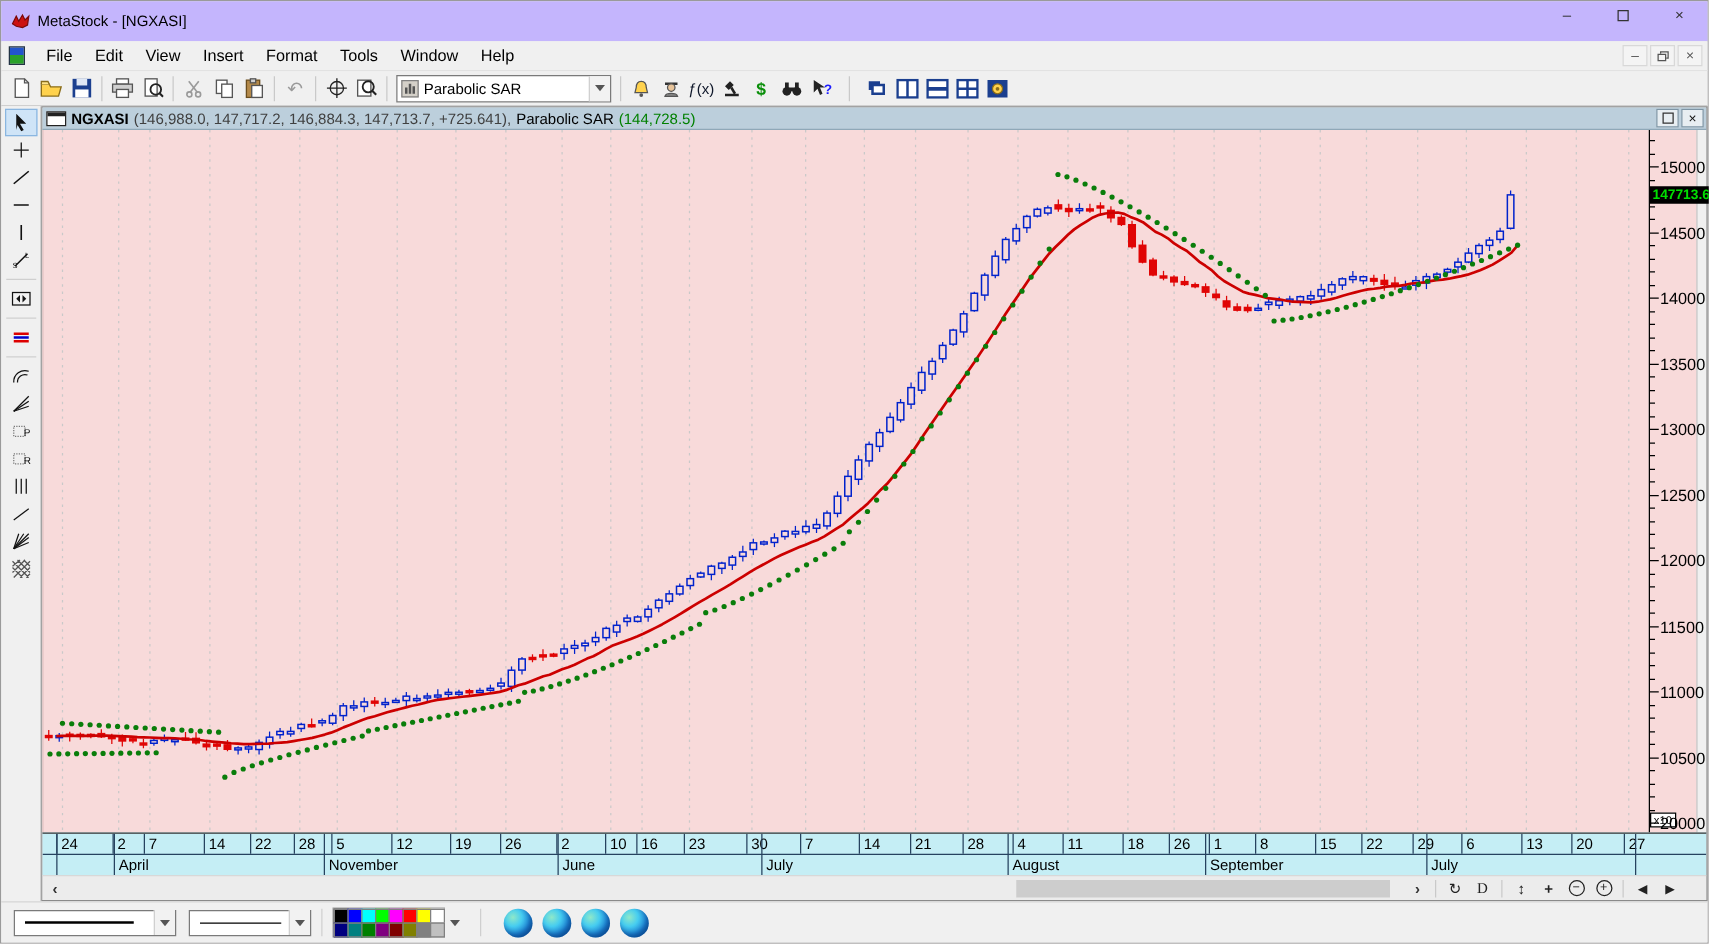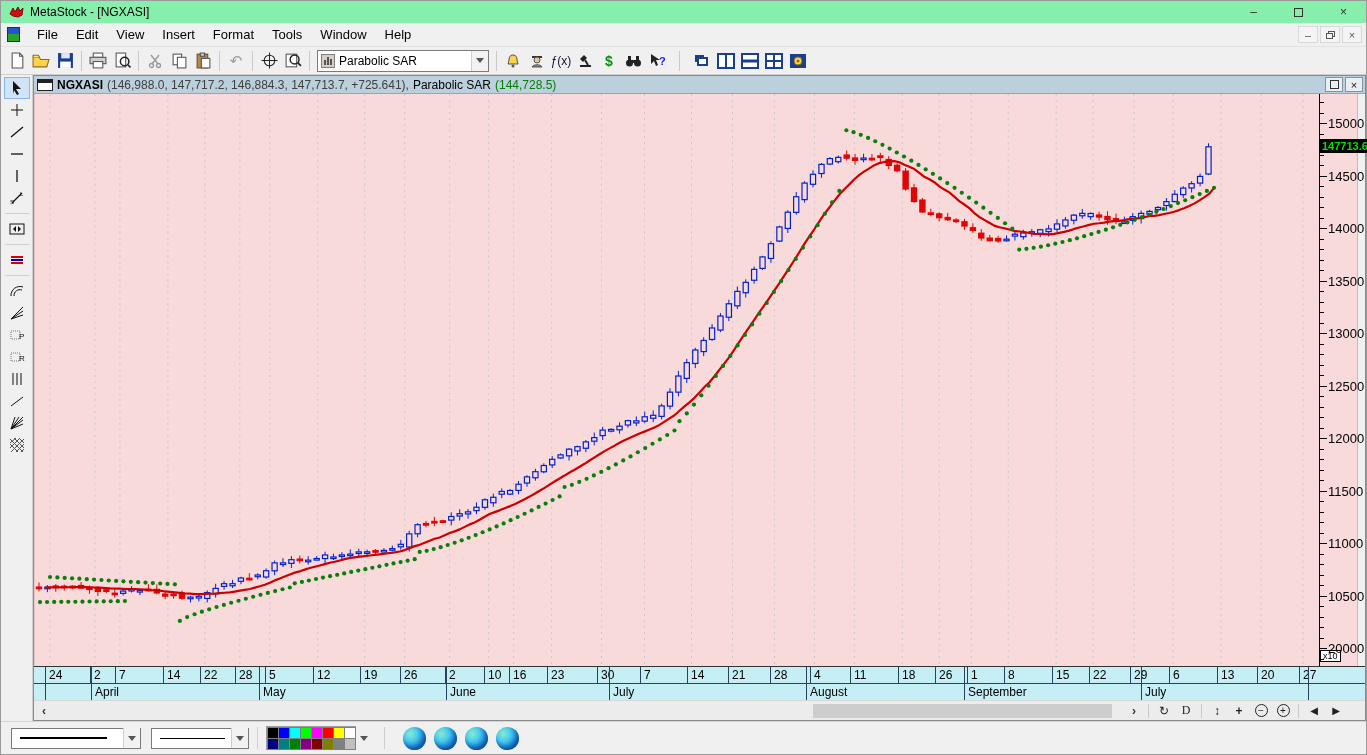--- a/index.html
+++ b/index.html
@@ -1,20 +1,20 @@
 <!DOCTYPE html>
 <html><head>
 <meta charset="utf-8">
 <style>
   * { margin:0; padding:0; box-sizing:border-box; }
   html,body { width:1367px; height:755px; overflow:hidden; font-family:"Liberation Sans",sans-serif; background:#f0f0f0; }
   .app { width:1367px; height:755px; display:flex; flex-direction:column; border:1px solid #9a9a9a; }
 
   
-  .titlebar { height:22px; background:#86efac; display:flex; align-items:center; font-size:12px; color:#000; flex:0 0 auto; }
+  .titlebar { height:32px; background:#c4b5fd; display:flex; align-items:center; font-size:12px; color:#000; flex:0 0 auto; }
   .app-logo { width:16px; height:14px; margin:0 5px 0 8px; }
   .win-ctrls { margin-left:auto; display:flex; height:100%; }
   .wbtn { width:45px; height:22px; display:flex; align-items:center; justify-content:center; font-size:12px; color:#333; }
   .maxbox { width:9px; height:9px; border:1px solid #333; display:inline-block; }
 
   
   .menubar { height:24px; background:#f0f0f0; display:flex; align-items:center; font-size:13px; border-bottom:1px solid #e2e2e2; flex:0 0 auto; }
   .child-icon { width:13px; height:15px; margin:0 8px 0 6px; border:1px solid #234; background:linear-gradient(#2255cc 0 45%, #2aa12a 45% 100%); }
   .menu-item { padding:3px 9px; color:#000; }
   .mdi-ctrls { margin-left:auto; display:flex; align-items:center; margin-right:4px; }
@@ -1043,21 +1043,21 @@
             <span class="dlab" style="left: 1139px;">6</span>
             <span class="dcell" style="left: 1183px;"></span>
             <span class="dlab" style="left: 1187px;">13</span>
             <span class="dcell" style="left: 1223px;"></span>
             <span class="dlab" style="left: 1227px;">20</span>
             <span class="dcell" style="left: 1265px;"></span>
             <span class="dlab" style="left: 1269px;">27</span>
           </div>
         <div class="drow r2" id="dmonths">
             <span class="dlab" style="left: 61px;">April</span>
-            <span class="dlab" style="left: 229px;">May</span>
+            <span class="dlab" style="left: 229px;">November</span>
             <span class="dlab" style="left: 416px;">June</span>
             <span class="dlab" style="left: 579px;">July</span>
             <span class="dlab" style="left: 776px;">August</span>
             <span class="dlab" style="left: 934px;">September</span>
             <span class="dlab" style="left: 1111px;">July</span>
           </div>
       <span class="msep" style="left: 11px;"></span>
           <span class="msep" style="left: 57px;"></span>
           <span class="msep" style="left: 225px;"></span>
           <span class="msep" style="left: 412px;"></span>

